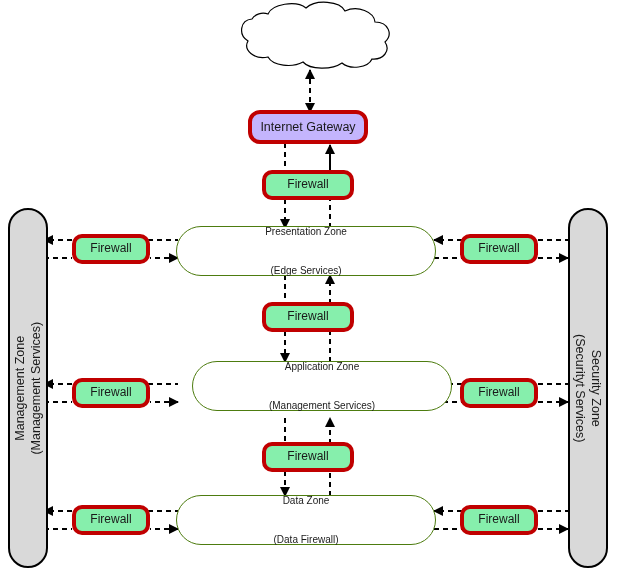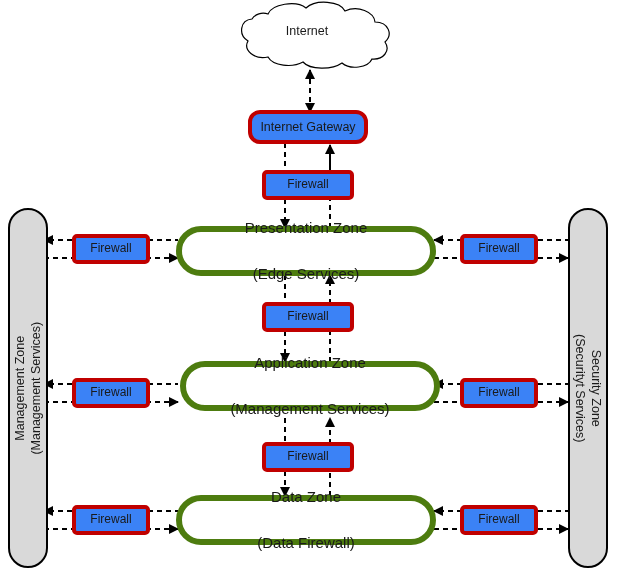--- a/index.html
+++ b/index.html
@@ -29,39 +29,39 @@
     box-sizing: border-box;
     display: flex;
     align-items: center;
     justify-content: center;
     text-align: center;
     color: #1a1a1a;
     z-index: 5;
   }
   
   .firewall {
-    background: #3b82f6;
+    background: #86efac;
     border: 4px solid #C00000;
-    border-radius: 5px;
+    border-radius: 10px;
     font-size: 12px;
     line-height: 1.1;
   }
   
   .gateway {
-    background: #3b82f6;
+    background: #c4b5fd;
     border: 4px solid #C00000;
     border-radius: 12px;
     font-size: 12.5px;
   }
   
   .zone {
     background: #ffffff;
-    border: 6px solid #4d7c0f;
+    border: 1px solid #4d7c0f;
     border-radius: 26px;
-    font-size: 15px;
+    font-size: 10px;
     line-height: 1.35;
     flex-direction: column;
   }
   
   .sidezone {
     background: #D9D9D9;
     border: 2.5px solid #000000;
     border-radius: 30px;
     font-size: 12.5px;
     line-height: 1.3;
@@ -169,21 +169,20 @@
     <line x1="148" y1="511" x2="178" y2="511" stroke="#000000" stroke-width="2" stroke-dasharray="5,4"></line>
     <line x1="178" y1="529" x2="150" y2="529" stroke="#000000" stroke-width="2" stroke-dasharray="5,4" marker-start="url(#arrow)"></line>
 
     
     <line x1="462" y1="511" x2="434" y2="511" stroke="#000000" stroke-width="2" stroke-dasharray="5,4" marker-end="url(#arrow)"></line>
     <line x1="434" y1="529" x2="462" y2="529" stroke="#000000" stroke-width="2" stroke-dasharray="5,4"></line>
     <line x1="538" y1="511" x2="568" y2="511" stroke="#000000" stroke-width="2" stroke-dasharray="5,4"></line>
     <line x1="538" y1="529" x2="568" y2="529" stroke="#000000" stroke-width="2" stroke-dasharray="5,4" marker-end="url(#arrow)"></line>
   </svg>
 
-  <div class="cloud-label">Internet</div>
 
   <div class="node gateway" style="left:248px; top:110px; width:120px; height:34px;">
     <span>Internet Gateway</span>
   </div>
 
   <div class="node firewall" style="left:262px; top:170px; width:92px; height:30px;">
     <span>Firewall</span>
   </div>
 
   <div class="node zone" style="left:176px; top:226px; width:260px; height:50px;">
@@ -196,21 +195,21 @@
   </div>
 
   <div class="node firewall" style="left:460px; top:234px; width:78px; height:30px;">
     <span>Firewall</span>
   </div>
 
   <div class="node firewall" style="left:262px; top:302px; width:92px; height:30px;">
     <span>Firewall</span>
   </div>
 
-  <div class="node zone" style="left:180px; top:361px; width:260px; height:50px;">
+  <div class="node zone" style="left:192px; top:361px; width:260px; height:50px;">
     <span>Application Zone</span>
     <span class="line2">(Management Services)</span>
   </div>
 
   <div class="node firewall" style="left:72px; top:378px; width:78px; height:30px;">
     <span>Firewall</span>
   </div>
 
   <div class="node firewall" style="left:460px; top:378px; width:78px; height:30px;">
     <span>Firewall</span>

